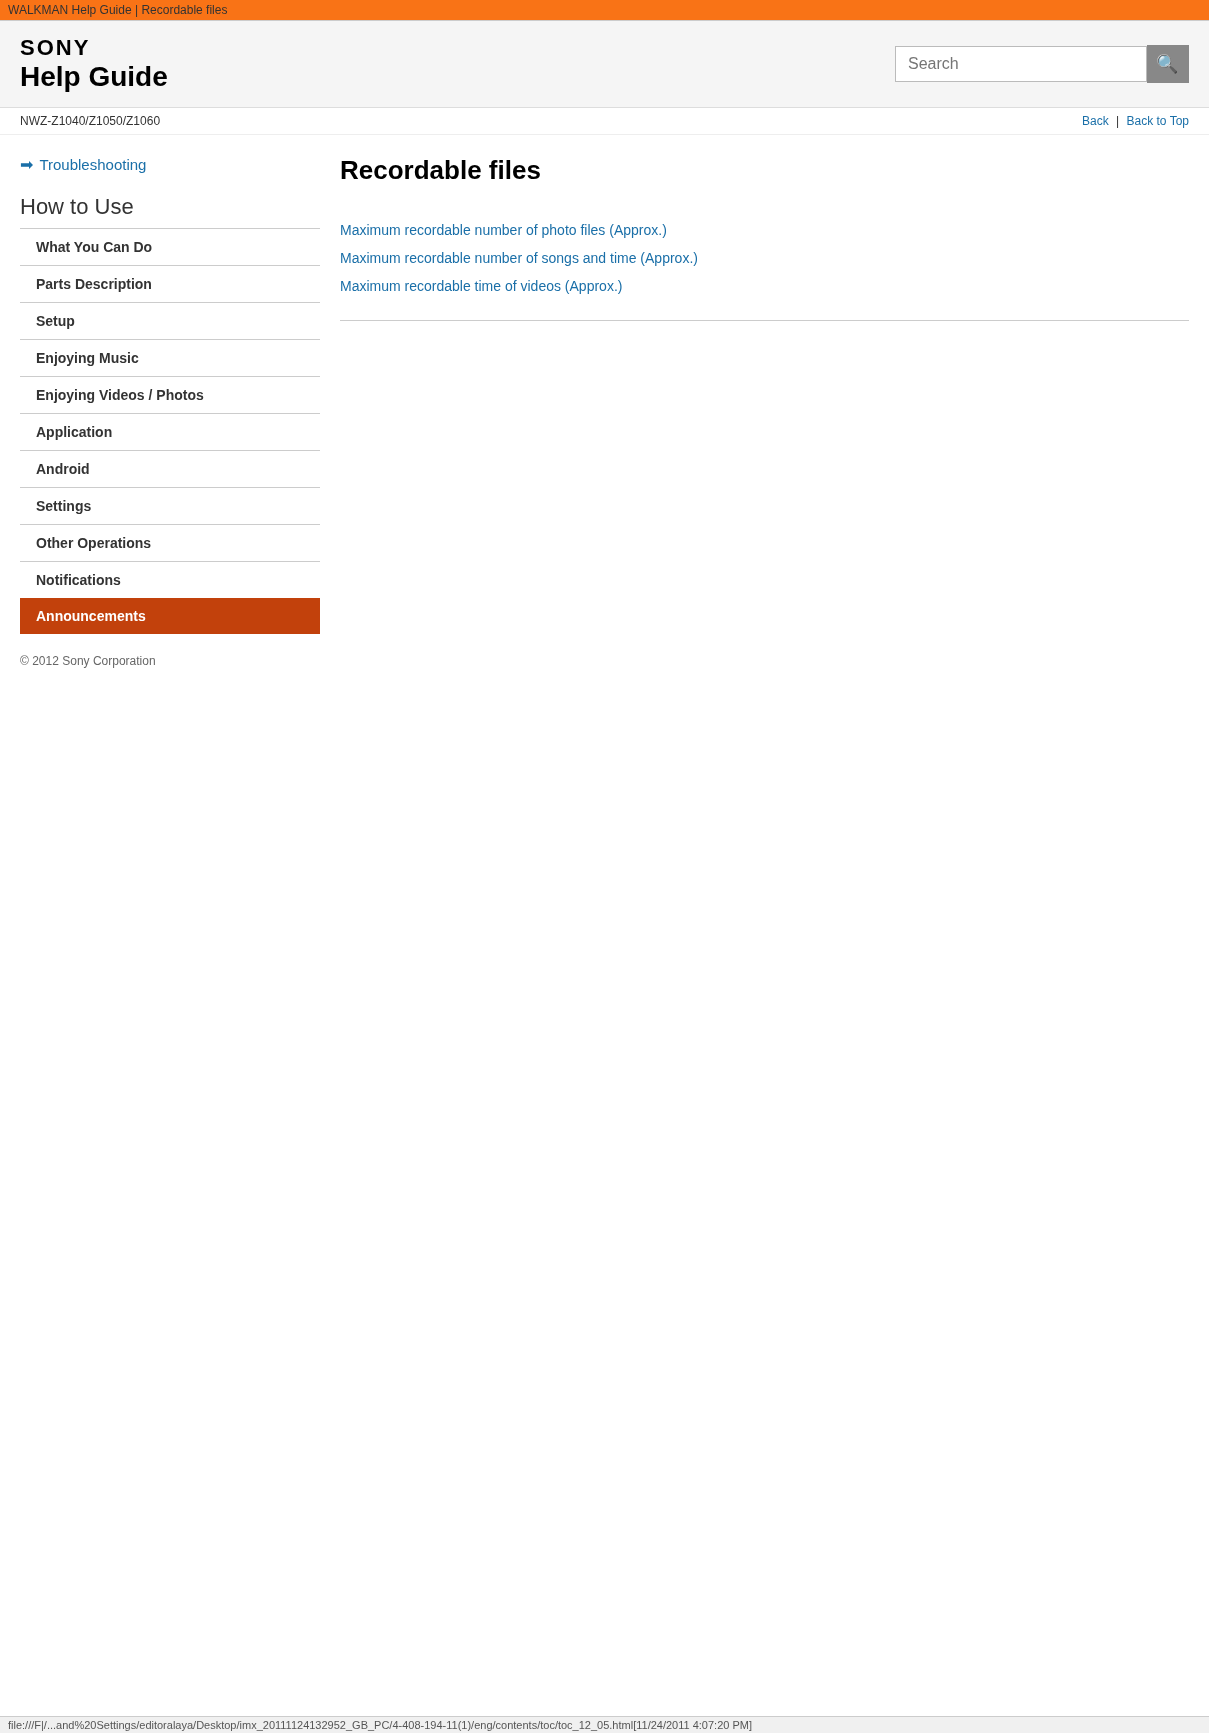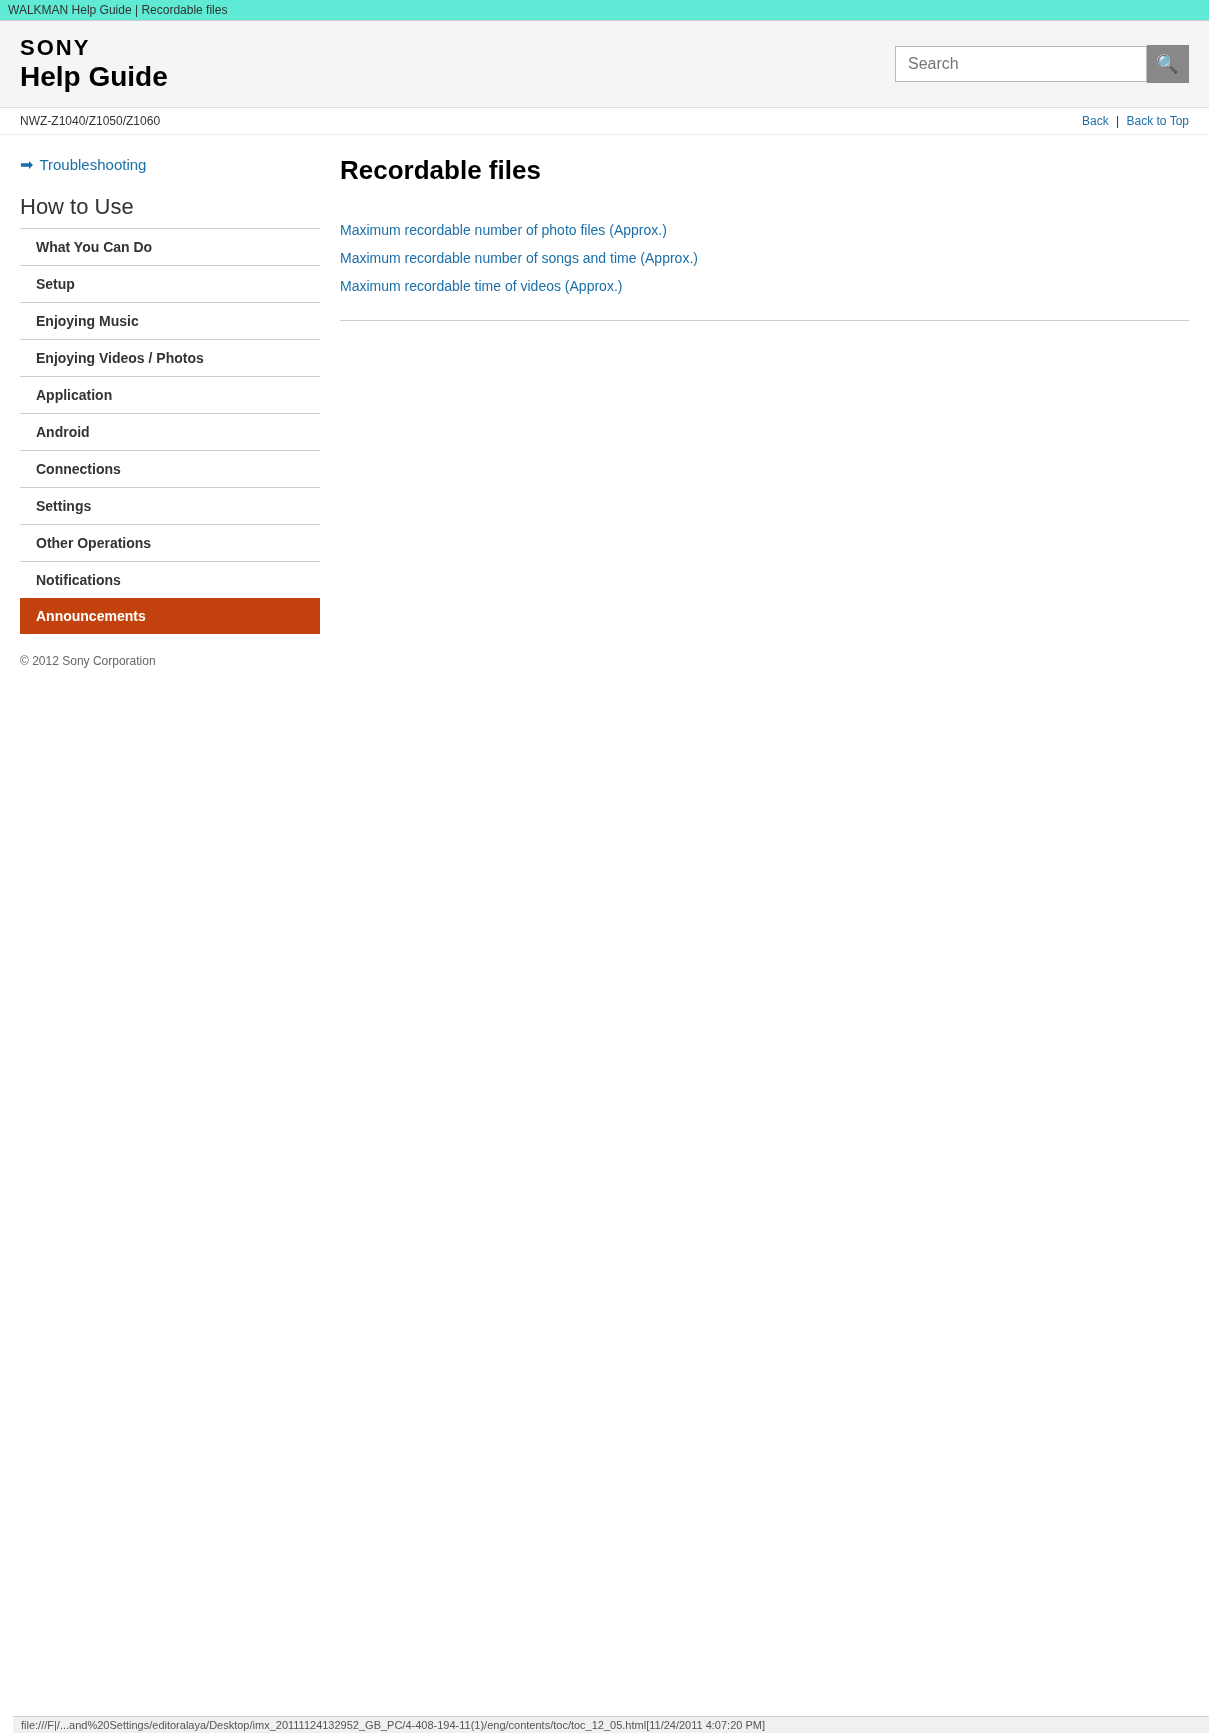--- a/index.html
+++ b/index.html
@@ -3,21 +3,21 @@
   <meta charset="utf-8">
   <style>
     * { margin: 0; padding: 0; box-sizing: border-box; }
     body {
       font-family: Arial, Helvetica, sans-serif;
       font-size: 14px;
       color: #333;
       background: #fff;
     }
     #browser-title {
-      background: #5eead4;
+      background: #f97316;
       border-bottom: 1px solid #ccc;
       padding: 3px 8px;
       font-size: 12px;
       color: #333;
     }
     #header {
       background: #f5f5f5;
       border-bottom: 1px solid #ddd;
       padding: 14px 20px 14px 20px;
       display: flex;
@@ -164,21 +164,21 @@
       padding: 6px 0;
     }
     #content-divider {
       border: none;
       border-top: 1px solid #ccc;
       margin-top: 20px;
     }
     #browser-status {
       position: fixed;
       bottom: 0;
-      left: 13px;
+      left: 0;
       right: 0;
       background: #f0f0f0;
       border-top: 1px solid #ccc;
       padding: 2px 8px;
       font-size: 11px;
       color: #555;
     }
   </style>
 </head>
 <body>
@@ -215,26 +215,26 @@
 
     <a href="#" id="troubleshooting-link">
       <span class="chevron">➡</span>
       <span>Troubleshooting</span>
     </a>
 
     <div id="how-to-use-heading">How to Use</div>
 
     <nav id="sidebar-nav">
         <a href="#" class="nav-item">What You Can Do</a>
+        <a href="#" class="nav-item">Parts Description</a>
         <a href="#" class="nav-item">Setup</a>
         <a href="#" class="nav-item">Enjoying Music</a>
         <a href="#" class="nav-item">Enjoying Videos / Photos</a>
         <a href="#" class="nav-item">Application</a>
         <a href="#" class="nav-item">Android</a>
-        <a href="#" class="nav-item">Connections</a>
         <a href="#" class="nav-item">Settings</a>
         <a href="#" class="nav-item">Other Operations</a>
         <a href="#" class="nav-item">Notifications</a>
         <a href="#" class="nav-item active">Announcements</a>
       </nav>
 
     <div id="copyright">© 2012 Sony Corporation</div>
   </div>
 
   <div id="content-area">

